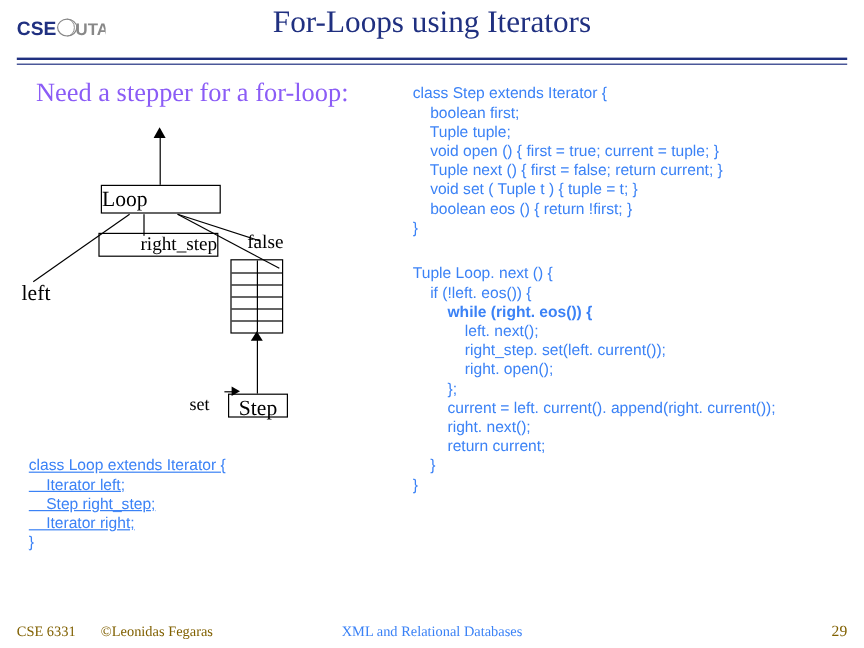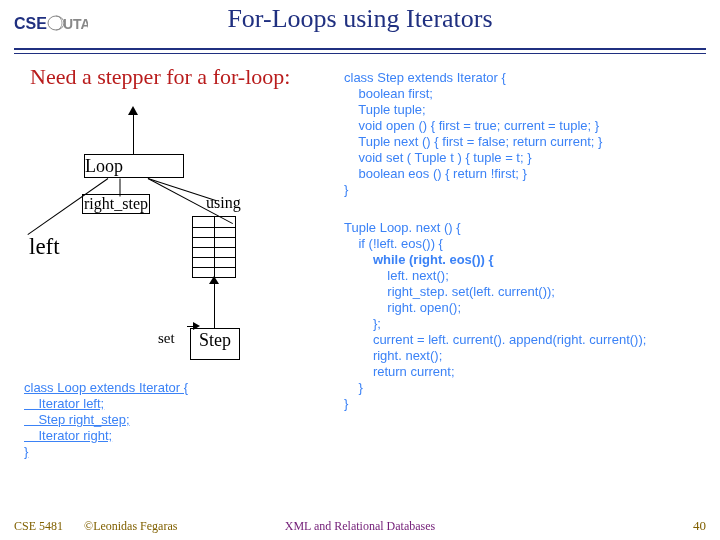--- a/index.html
+++ b/index.html
@@ -37,21 +37,21 @@
   }
   .rule.inner {
     top: 53px;
     border-top: 1px solid #203080;
   }
   .subtitle {
     position: absolute;
     top: 64px;
     left: 30px;
     font-size: 22px;
-    color: #b91c1c;
+    color: #8b5cf6;
   }
 
   .diagram {
     position: absolute;
     top: 100px;
     left: 18px;
     width: 310px;
     height: 270px;
   }
   .loop-box {
@@ -79,38 +79,38 @@
     left: 110px;
     width: 0; height: 0;
     border-left: 5px solid transparent;
     border-right: 5px solid transparent;
     border-bottom: 9px solid #000;
   }
   .rightstep-box {
     position: absolute;
     top: 94px;
     left: 64px;
-    width: 68px;
+    width: 100px;
     height: 20px;
     border: 1px solid #000;
     font-size: 16px;
-    text-align: center;
+    text-align: right;
     line-height: 18px;
   }
   .right-lbl {
     position: absolute;
     top: 94px;
     left: 188px;
     font-size: 16px;
   }
   .left-lbl {
     position: absolute;
     top: 134px;
-    left: 11px;
-    font-size: 23px;
+    left: 0;
+    font-size: 18px;
   }
   .rightpipe-lbl {
     position: absolute;
     top: 124px;
     left: 228px;
     font-size: 16px;
     line-height: 17px;
   }
   .table-shape {
     position: absolute;
@@ -131,21 +131,21 @@
     position: absolute;
     left: 0; right: 0;
     height: 0;
     border-top: 1px solid #000;
   }
   .step-box {
     position: absolute;
     top: 228px;
     left: 172px;
     width: 50px;
-    height: 32px;
+    height: 20px;
     border: 1px solid #000;
     font-size: 18px;
     text-align: center;
     line-height: 22px;
   }
   .set-lbl {
     position: absolute;
     top: 230px;
     left: 140px;
     font-size: 15px;
@@ -213,21 +213,21 @@
     color: #806000;
   }
   .footer-center {
     position: absolute;
     bottom: 6px;
     left: 200px;
     width: 320px;
     text-align: center;
     font-family: "Times New Roman", serif;
     font-size: 12px;
-    color: #701a75;
+    color: #3b82f6;
   }
   .page-num {
     position: absolute;
     bottom: 6px;
     right: 14px;
     font-family: "Times New Roman", serif;
     font-size: 13px;
     color: #806000;
   }
 </style>
@@ -248,21 +248,21 @@
 <div class="rule inner"></div>
 
 <div class="subtitle">Need a stepper for a for-loop:</div>
 
 <div class="diagram">
   <div class="loop-arrow-line"></div>
   <div class="loop-arrow-head"></div>
   <div class="loop-box">Loop</div>
 
   <div class="rightstep-box">right_step</div>
-  <div class="right-lbl">using</div>
+  <div class="right-lbl">false</div>
   <div class="left-lbl">left</div>
 
   <div class="table-shape">
     <div class="vline"></div>
     <div class="hline" style="top:10px"></div>
     <div class="hline" style="top:20px"></div>
     <div class="hline" style="top:30px"></div>
     <div class="hline" style="top:40px"></div>
     <div class="hline" style="top:50px"></div>
   </div>
@@ -300,18 +300,18 @@
         return current;
     }
 }</span></div>
 <div class="code code-loopext">class Loop extends Iterator {
     Iterator left;
     Step right_step;
     Iterator right;
 }</div>
 
 <div class="footer-left">
-  <span>CSE 5481</span>
+  <span>CSE 6331</span>
   &nbsp;&nbsp;&nbsp;&nbsp;&nbsp;
   <span>©Leonidas Fegaras</span>
 </div>
 <div class="footer-center">XML and Relational Databases</div>
-<div class="page-num">40</div>
+<div class="page-num">29</div>
 
 </body></html>

